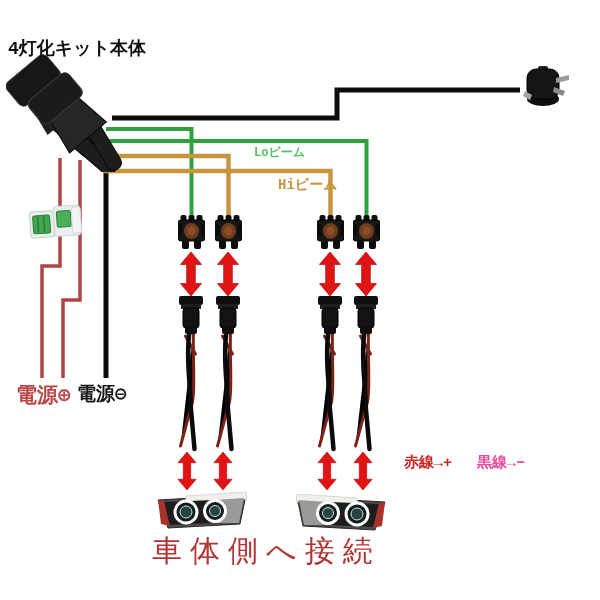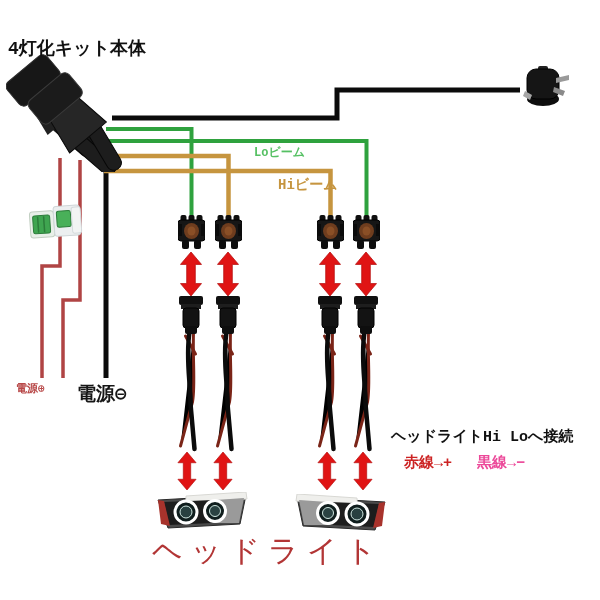--- a/index.html
+++ b/index.html
@@ -19,21 +19,21 @@
   .tail-black{stroke:var(--black-wire);stroke-width:4.5;stroke-linecap:round;}
   .tail-red{stroke:var(--tail-red);stroke-width:3;stroke-linecap:round;}
 
   .arrow-shape{fill:var(--arrow-red);stroke:#b50d0d;stroke-width:.8;}
 
   
   .lbl-kit{left:8px;top:36px;font-size:18px;font-weight:bold;color:#111;}
   .lbl-vehicle{left:486px;top:108px;font-size:17px;font-weight:bold;color:#111;}
   .lbl-lo{left:254px;top:144px;font-size:12px;font-weight:bold;color:var(--lo-beam-text);}
   .lbl-hi{left:246px;top:176px;font-size:14px;font-weight:bold;color:var(--hi-beam-wire);margin-left:32px;}
-  .lbl-pplus{left:16px;top:381px;font-size:11px;font-weight:600;color:var(--power-plus-text);}
+  .lbl-pplus{left:16px;top:381px;font-size:21px;font-weight:600;color:var(--power-plus-text);}
   .lbl-pminus{left:77px;top:381px;font-size:19px;font-weight:600;color:#161616;}
   .lbl-hlconnect{left:391px;top:427px;font-size:15px;font-weight:bold;color:#111;}
   .lbl-redwire{left:404px;top:453px;font-size:15px;font-weight:bold;color:var(--plus-label-red);}
   .lbl-blackwire{left:477px;top:453px;font-size:15px;font-weight:bold;color:#ec4899;}
   .lbl-headlight{left:152px;top:531px;font-size:30px;font-weight:400;letter-spacing:8px;
                  color:var(--headlight-text);}
   .mirror{transform:scaleX(-1);}
 </style>
 </head>
 <body>
@@ -234,18 +234,17 @@
     <circle cx="30" cy="20" r="6" fill="#284040" stroke="#cfe6e0" stroke-width="1"></circle>
     <circle cx="59" cy="19" r="10.5" fill="#101e1e" stroke="#ffffff" stroke-width="3"></circle>
     <circle cx="59" cy="19" r="5.5" fill="#2a4242" stroke="#cfe6e0" stroke-width="1"></circle>
   </svg>
 
   <div class="txt lbl-kit">4灯化キット本体</div>
   <div class="txt lbl-lo">Loビーム</div>
   <div class="txt lbl-hi">Hiビーム</div>
   <div class="txt lbl-pplus">電源⊕</div>
   <div class="txt lbl-pminus">電源⊖</div>
-  <div class="txt lbl-hlconnect">ヘッドライトHi Loへ接続</div>
   <div class="txt lbl-redwire">赤線→+</div>
   <div class="txt lbl-blackwire">黒線→−</div>
-  <div class="txt lbl-headlight">ヘッドライト</div>
+  <div class="txt lbl-headlight">車体側へ接続</div>
 
 </div>
 
 </body></html>

